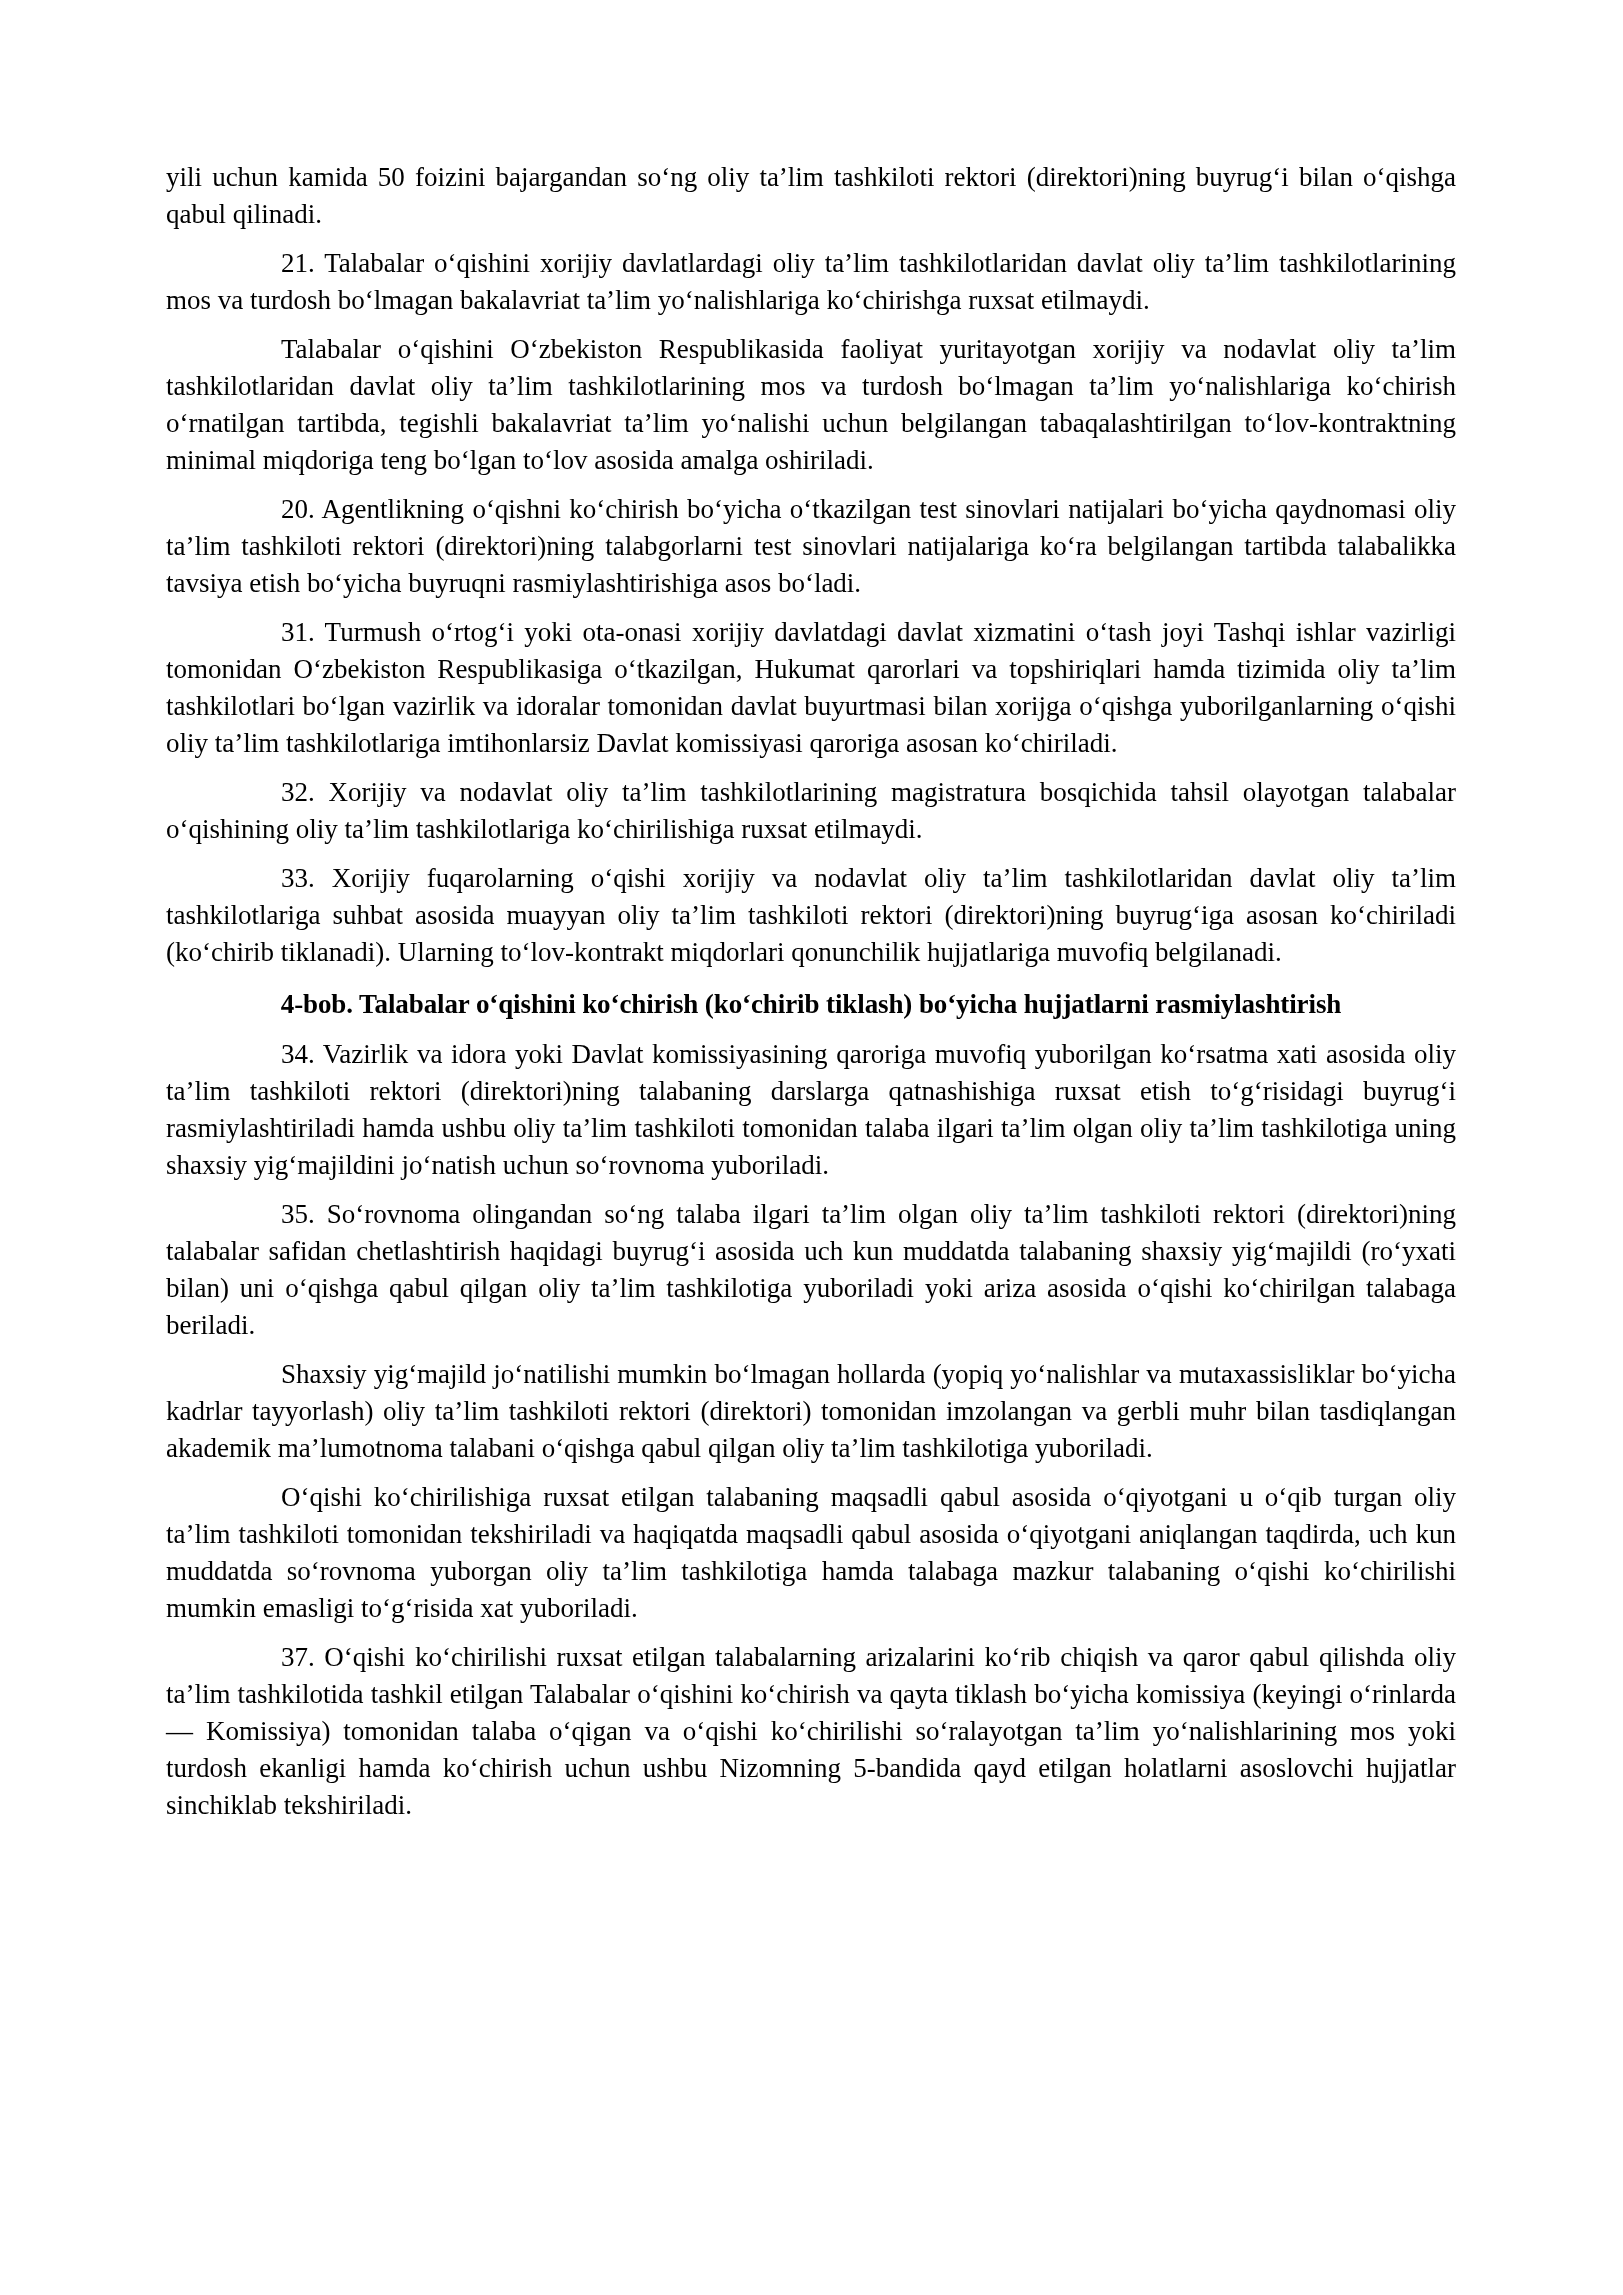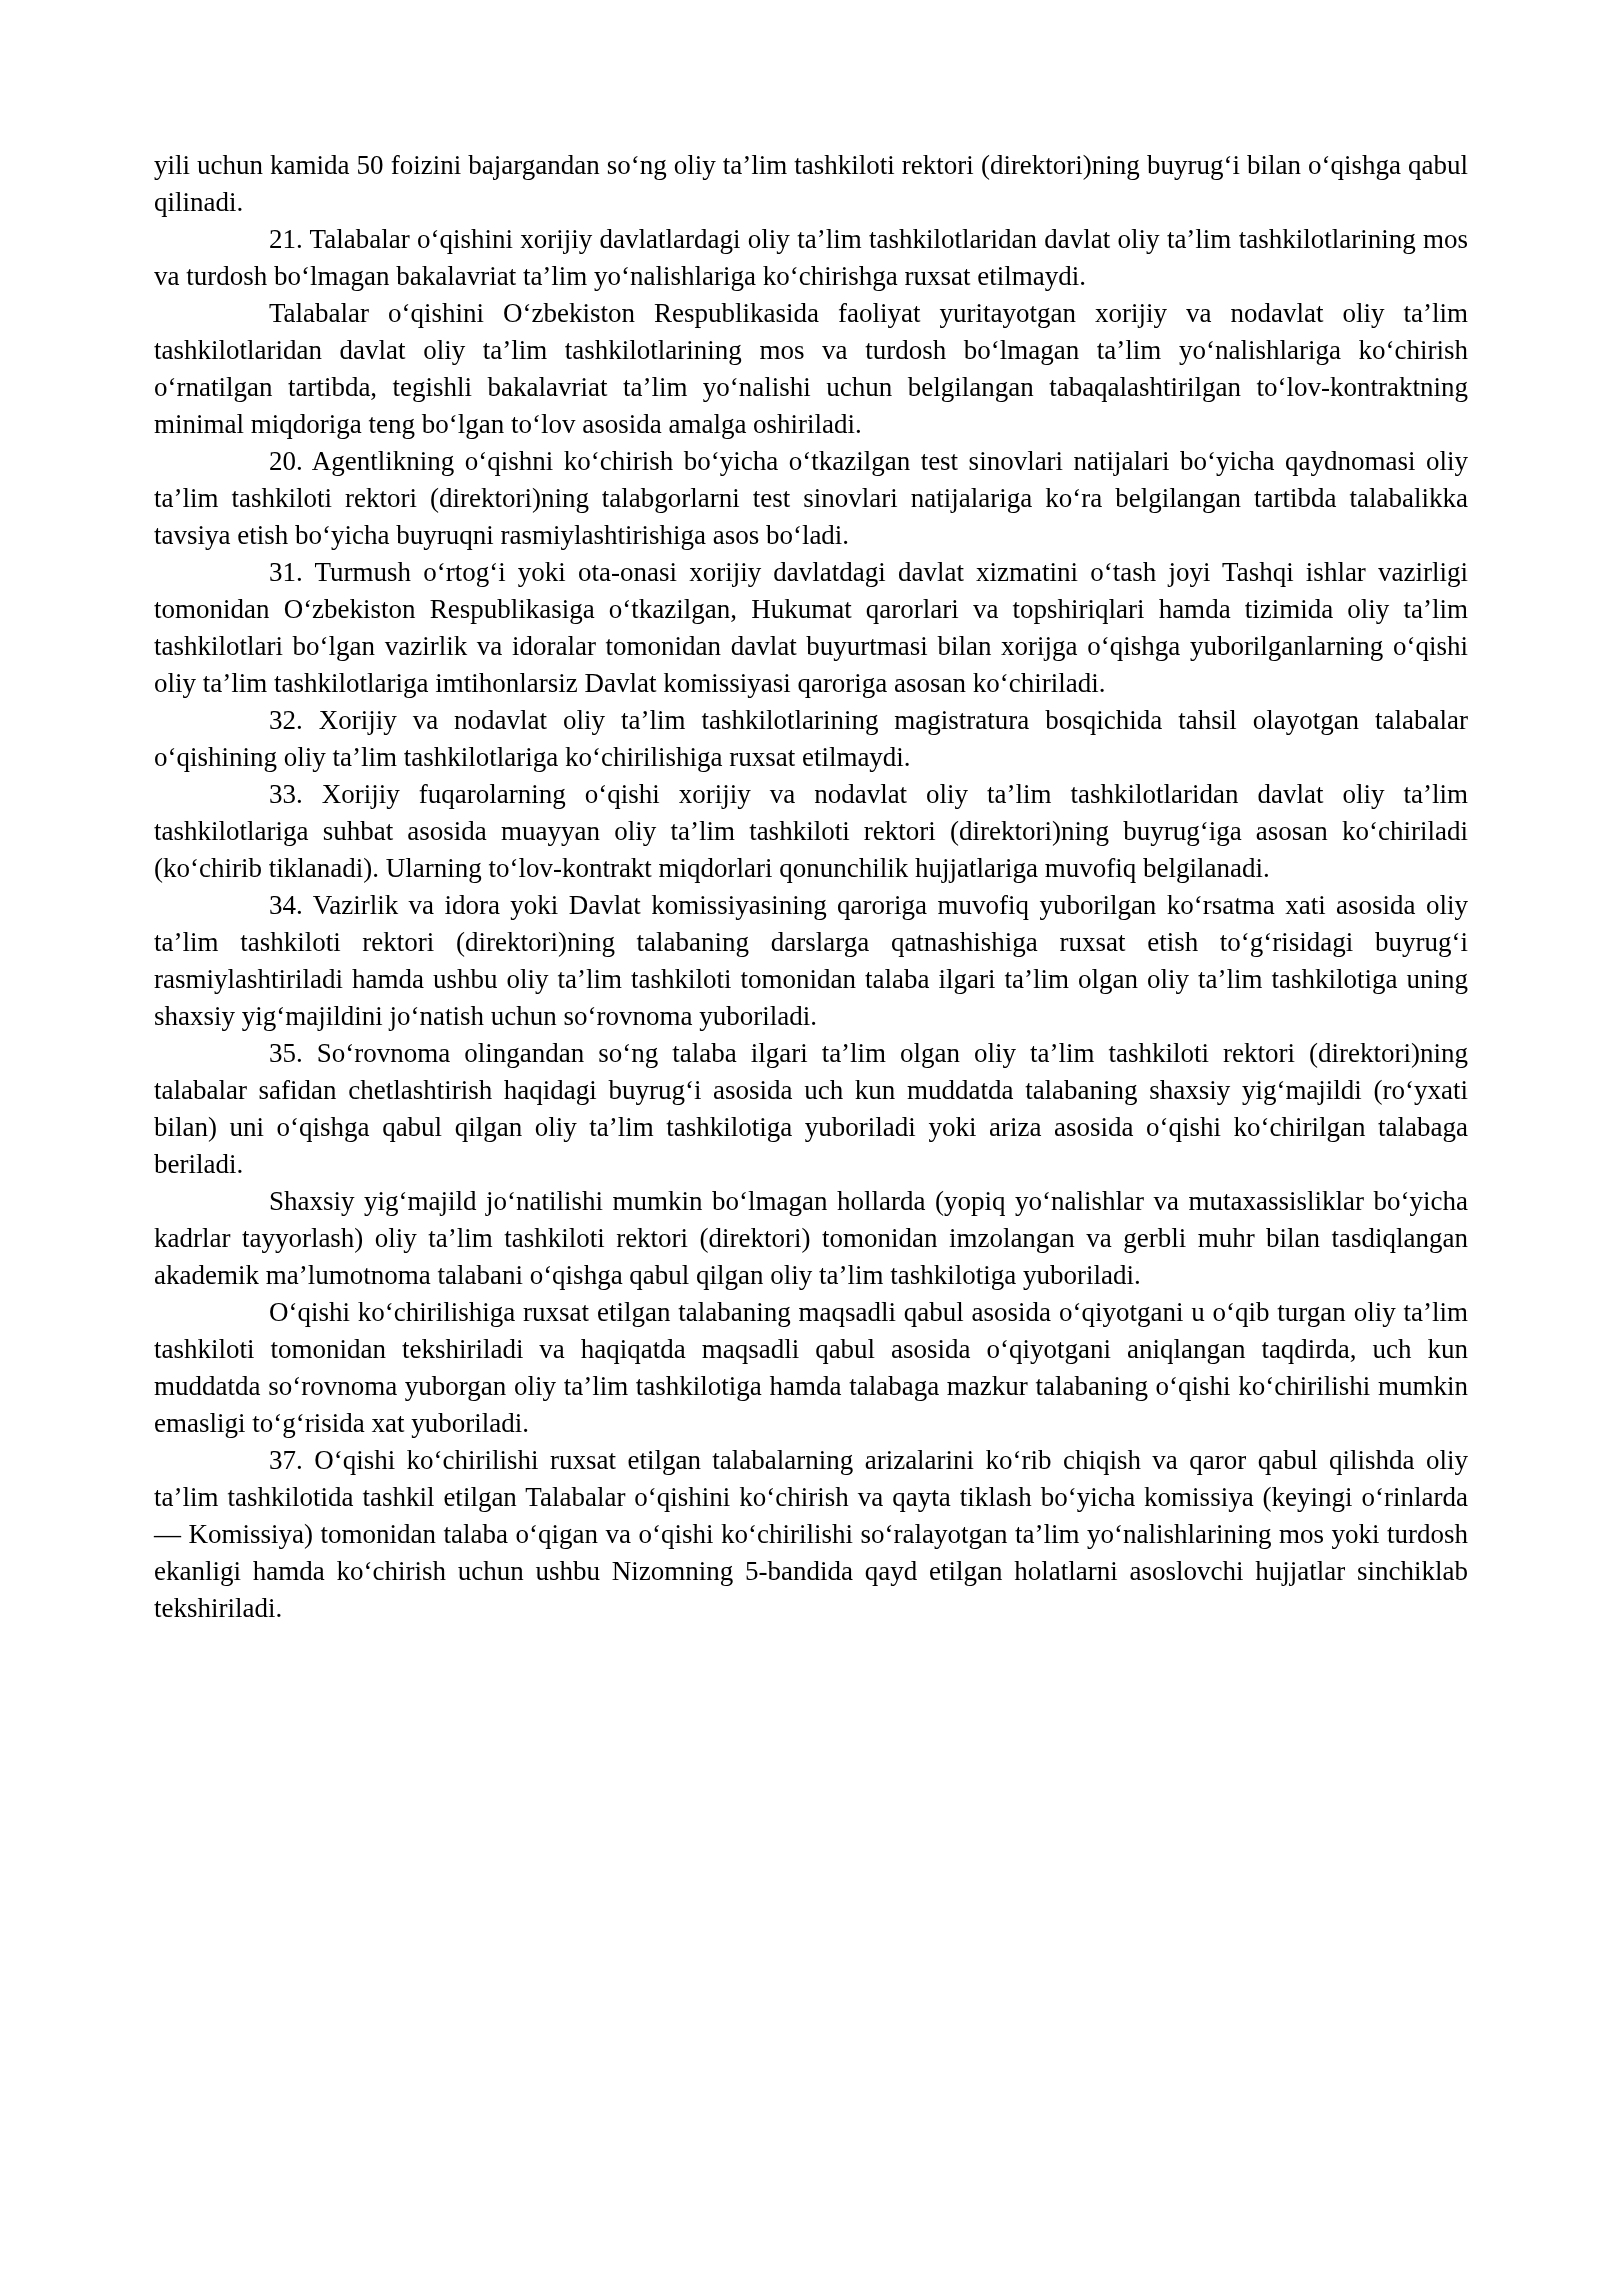--- a/index.html
+++ b/index.html
@@ -17,21 +17,21 @@
       position: absolute;
       left: 154px;
       top: 147px;
       width: 1314px;
       color: #000000;
       font-family: "Liberation Serif", "DejaVu Serif", serif;
       font-size: 27px;
       line-height: 37px;
     }
     .para {
-      margin: 0;
+      margin: 12px;
       text-align: justify;
       text-indent: 115px;
     }
     .para.cont {
       text-indent: 0;
     }
     .heading {
       margin: 14.4px 0 0 0;
       font-weight: bold;
       text-align: center;
@@ -46,20 +46,21 @@
 
 <div class="page">
   <p class="para cont">yili uchun kamida 50 foizini bajargandan so‘ng oliy ta’lim tashkiloti rektori (direktori)ning buyrug‘i bilan o‘qishga qabul qilinadi.</p>
   <p class="para">21. Talabalar o‘qishini xorijiy davlatlardagi oliy ta’lim tashkilotlaridan davlat oliy ta’lim tashkilotlarining mos va turdosh bo‘lmagan bakalavriat ta’lim yo‘nalishlariga ko‘chirishga ruxsat etilmaydi.</p>
   <p class="para">Talabalar o‘qishini O‘zbekiston Respublikasida faoliyat yuritayotgan xorijiy va nodavlat oliy ta’lim tashkilotlaridan davlat oliy ta’lim tashkilotlarining mos va turdosh bo‘lmagan ta’lim yo‘nalishlariga ko‘chirish o‘rnatilgan tartibda, tegishli bakalavriat ta’lim yo‘nalishi uchun belgilangan tabaqalashtirilgan to‘lov-kontraktning minimal miqdoriga teng bo‘lgan to‘lov asosida amalga oshiriladi.</p>
   <p class="para">20. Agentlikning o‘qishni ko‘chirish bo‘yicha o‘tkazilgan test sinovlari natijalari bo‘yicha qaydnomasi oliy ta’lim tashkiloti rektori (direktori)ning talabgorlarni test sinovlari natijalariga ko‘ra belgilangan tartibda talabalikka tavsiya etish bo‘yicha buyruqni rasmiylashtirishiga asos bo‘ladi.</p>
   <p class="para">31. Turmush o‘rtog‘i yoki ota-onasi xorijiy davlatdagi davlat xizmatini o‘tash joyi Tashqi ishlar vazirligi tomonidan O‘zbekiston Respublikasiga o‘tkazilgan, Hukumat qarorlari va topshiriqlari hamda tizimida oliy ta’lim tashkilotlari bo‘lgan vazirlik va idoralar tomonidan davlat buyurtmasi bilan xorijga o‘qishga yuborilganlarning o‘qishi oliy ta’lim tashkilotlariga imtihonlarsiz Davlat komissiyasi qaroriga asosan ko‘chiriladi.</p>
   <p class="para">32. Xorijiy va nodavlat oliy ta’lim tashkilotlarining magistratura bosqichida tahsil olayotgan talabalar o‘qishining oliy ta’lim tashkilotlariga ko‘chirilishiga ruxsat etilmaydi.</p>
   <p class="para">33. Xorijiy fuqarolarning o‘qishi xorijiy va nodavlat oliy ta’lim tashkilotlaridan davlat oliy ta’lim tashkilotlariga suhbat asosida muayyan oliy ta’lim tashkiloti rektori (direktori)ning buyrug‘iga asosan ko‘chiriladi (ko‘chirib tiklanadi). Ularning to‘lov-kontrakt miqdorlari qonunchilik hujjatlariga muvofiq belgilanadi.</p>
 
+  <h2 class="heading">4-bob. Talabalar o‘qishini ko‘chirish (ko‘chirib tiklash) bo‘yicha hujjatlarni rasmiylashtirish</h2>
 
   <p class="para">34. Vazirlik va idora yoki Davlat komissiyasining qaroriga muvofiq yuborilgan ko‘rsatma xati asosida oliy ta’lim tashkiloti rektori (direktori)ning talabaning darslarga qatnashishiga ruxsat etish to‘g‘risidagi buyrug‘i rasmiylashtiriladi hamda ushbu oliy ta’lim tashkiloti tomonidan talaba ilgari ta’lim olgan oliy ta’lim tashkilotiga uning shaxsiy yig‘majildini jo‘natish uchun so‘rovnoma yuboriladi.</p>
   <p class="para">35. So‘rovnoma olingandan so‘ng talaba ilgari ta’lim olgan oliy ta’lim tashkiloti rektori (direktori)ning talabalar safidan chetlashtirish haqidagi buyrug‘i asosida uch kun muddatda talabaning shaxsiy yig‘majildi (ro‘yxati bilan) uni o‘qishga qabul qilgan oliy ta’lim tashkilotiga yuboriladi yoki ariza asosida o‘qishi ko‘chirilgan talabaga beriladi.</p>
   <p class="para">Shaxsiy yig‘majild jo‘natilishi mumkin bo‘lmagan hollarda (yopiq yo‘nalishlar va mutaxassisliklar bo‘yicha kadrlar tayyorlash) oliy ta’lim tashkiloti rektori (direktori) tomonidan imzolangan va gerbli muhr bilan tasdiqlangan akademik ma’lumotnoma talabani o‘qishga qabul qilgan oliy ta’lim tashkilotiga yuboriladi.</p>
   <p class="para">O‘qishi ko‘chirilishiga ruxsat etilgan talabaning maqsadli qabul asosida o‘qiyotgani u o‘qib turgan oliy ta’lim tashkiloti tomonidan tekshiriladi va haqiqatda maqsadli qabul asosida o‘qiyotgani aniqlangan taqdirda, uch kun muddatda so‘rovnoma yuborgan oliy ta’lim tashkilotiga hamda talabaga mazkur talabaning o‘qishi ko‘chirilishi mumkin emasligi to‘g‘risida xat yuboriladi.</p>
   <p class="para">37. O‘qishi ko‘chirilishi ruxsat etilgan talabalarning arizalarini ko‘rib chiqish va qaror qabul qilishda oliy ta’lim tashkilotida tashkil etilgan Talabalar o‘qishini ko‘chirish va qayta tiklash bo‘yicha komissiya (keyingi o‘rinlarda — Komissiya) tomonidan talaba o‘qigan va o‘qishi ko‘chirilishi so‘ralayotgan ta’lim yo‘nalishlarining mos yoki turdosh ekanligi hamda ko‘chirish uchun ushbu Nizomning 5-bandida qayd etilgan holatlarni asoslovchi hujjatlar sinchiklab tekshiriladi.</p>
 </div>
 
 
 </body></html>

